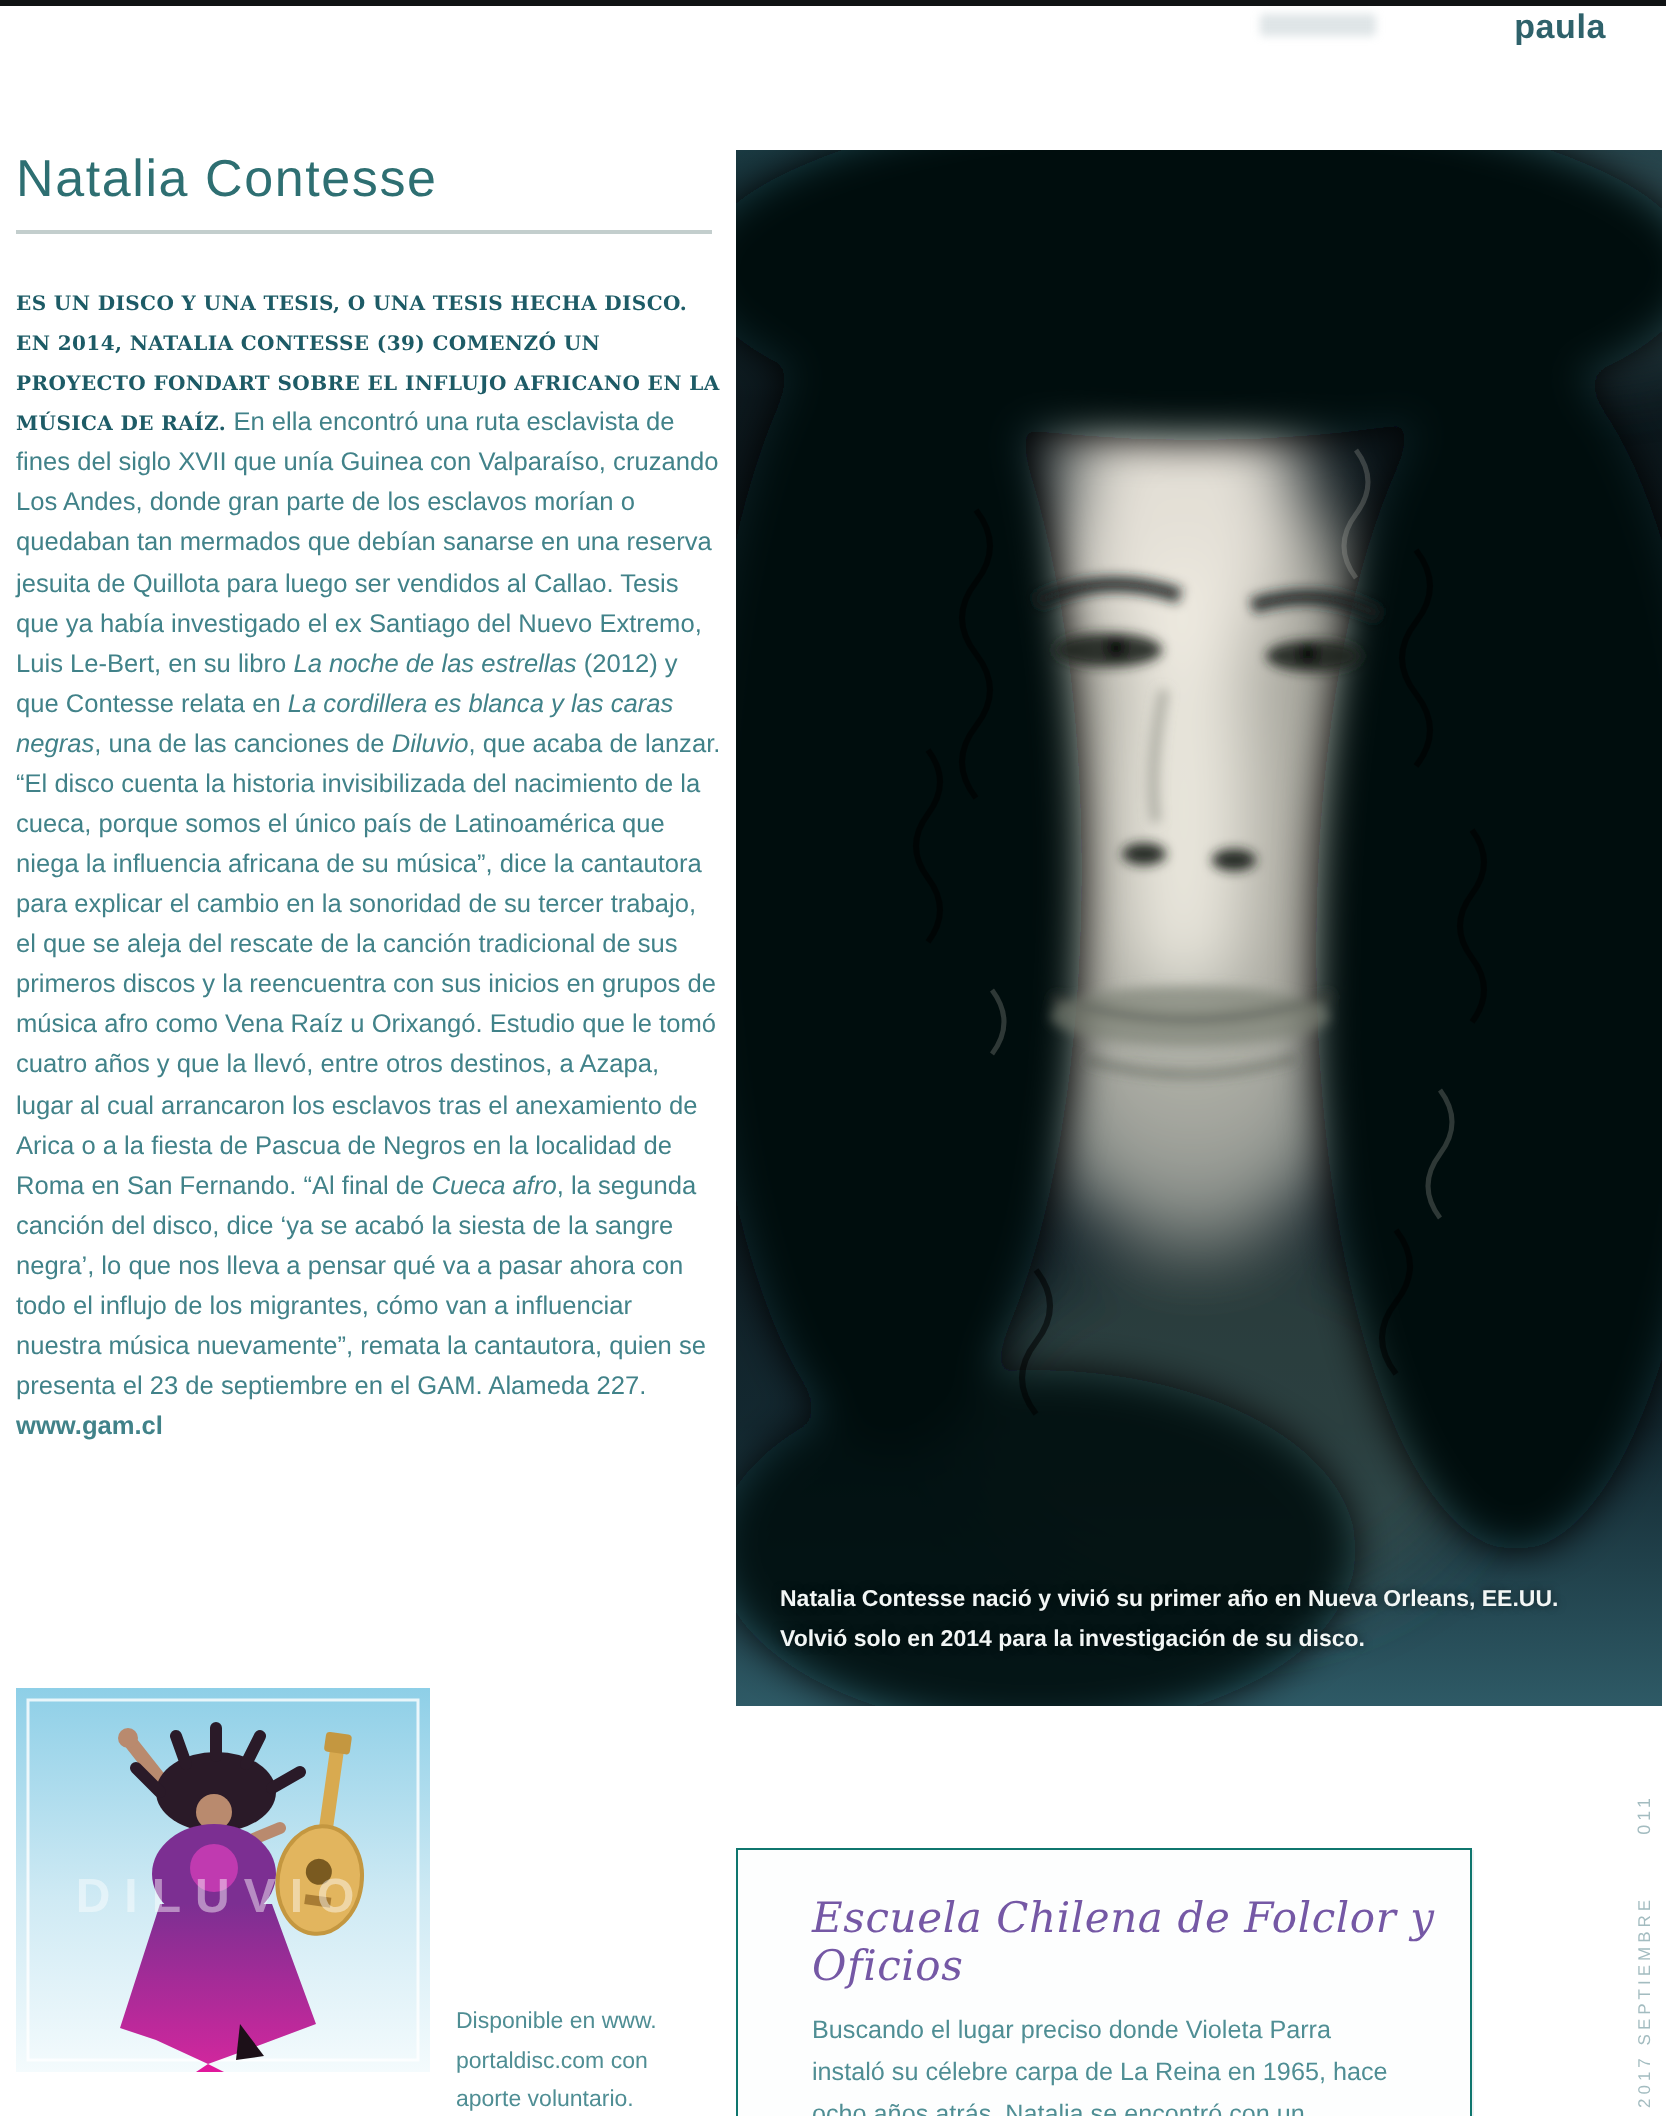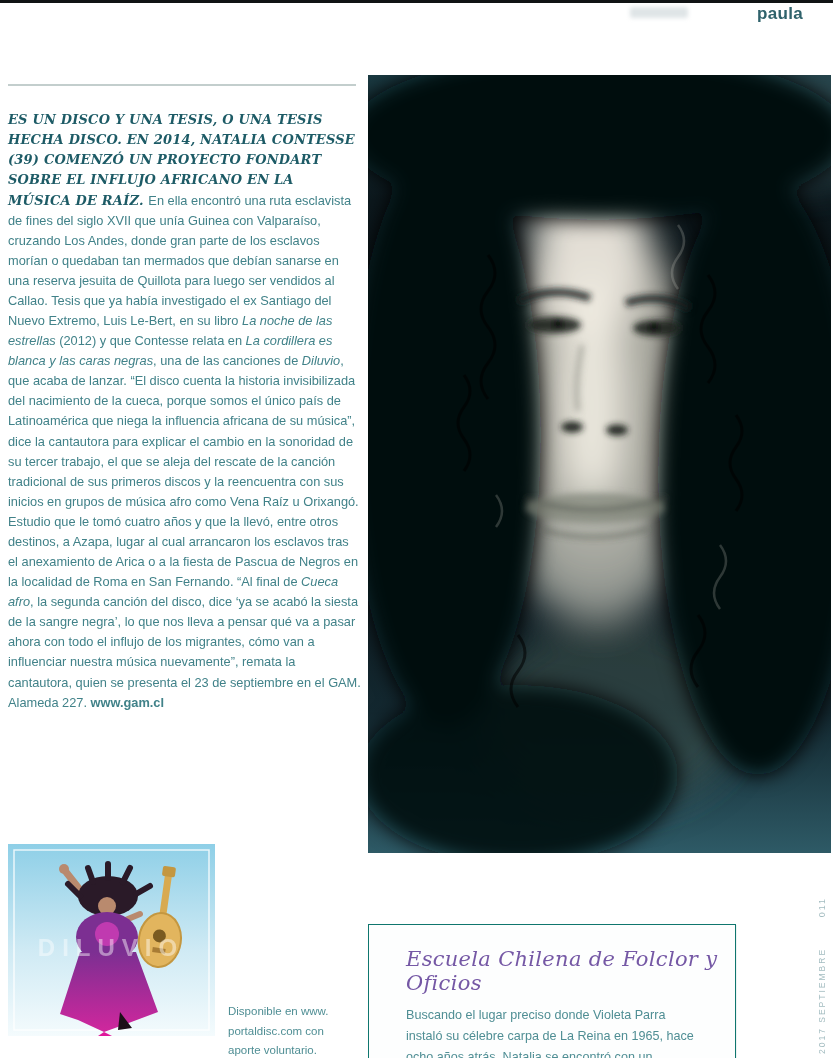--- a/index.html
+++ b/index.html
@@ -21,21 +21,21 @@
   .title{font-family:"DejaVu Serif",serif;font-style:italic;font-weight:600;
     font-size:54px;color:var(--purple);line-height:1.02;margin-top:2px;letter-spacing:-1px;}
   .title-rule{margin-top:10px;width:348px;height:2px;background:#c3cecd;}
   .intro{margin-top:13px;font-size:19.5px;line-height:1.42;color:#4f8e94;width:352px;}
   .intro .seg-i{font-style:italic;}
   .byline{margin-top:15px;font-size:10.5px;letter-spacing:1.6px;color:var(--teal_light);}
   .byline b{color:#2d6b74;font-weight:700;}
   .article{margin-top:24px;width:353px;font-size:12.8px;line-height:1.57;
     color:#418289;text-align:left;}
   .seg-leadin{font-family:"DejaVu Serif",serif;font-weight:700;color:var(--leadin);
-    font-size:13px;letter-spacing:.2px;line-height:1.55;font-style:italic;}
+    font-size:10px;letter-spacing:.2px;line-height:1.55;}
   .seg-i{font-style:italic;}
   .seg-b{font-weight:700;}
 
   
   .album{position:absolute;left:8px;top:844px;width:207px;height:192px;overflow:hidden;}
   .album svg{display:block;}
   .album-caption{position:absolute;left:228px;top:1002px;width:122px;
     font-size:11.5px;line-height:1.7;color:#4f8e94;}
 
   
@@ -62,20 +62,21 @@
 </head>
 <body style="--teal_dark: #2d6e74; --teal_text: #44858d; --teal_light: #8fb3b8; --purple: #7558a5; --spine: #a3bcc0; --leadin: #1d5b66;">
 
 <div class="page">
 
   <div class="top-rule"></div>
   <div class="masthead-ghost"></div>
   <div class="logo">paula</div>
 
   <div class="left-col">
+    <div class="kicker">Natalia Contesse</div>
     <div class="title-rule"></div>
     <div class="article"><span class="seg-leadin">ES UN DISCO Y UNA TESIS, O UNA TESIS HECHA DISCO. EN 2014, NATALIA CONTESSE (39) COMENZÓ UN PROYECTO FONDART SOBRE EL INFLUJO AFRICANO EN LA MÚSICA DE RAÍZ. </span><span class="seg-n">En ella encontró una ruta esclavista de fines del siglo XVII que unía Guinea con Valparaíso, cruzando Los Andes, donde gran parte de los esclavos morían o quedaban tan mermados que debían sanarse en una reserva jesuita de Quillota para luego ser vendidos al Callao. Tesis que ya había investigado el ex Santiago del Nuevo Extremo, Luis Le-Bert, en su libro </span><span class="seg-i">La noche de las estrellas</span><span class="seg-n"> (2012) y que Contesse relata en </span><span class="seg-i">La cordillera es blanca y las caras negras</span><span class="seg-n">, una de las canciones de </span><span class="seg-i">Diluvio</span><span class="seg-n">, que acaba de lanzar. “El disco cuenta la historia invisibilizada del nacimiento de la cueca, porque somos el único país de Latinoamérica que niega la influencia africana de su música”, dice la cantautora para explicar el cambio en la sonoridad de su tercer trabajo, el que se aleja del rescate de la canción tradicional de sus primeros discos y la reencuentra con sus inicios en grupos de música afro como Vena Raíz u Orixangó. Estudio que le tomó cuatro años y que la llevó, entre otros destinos, a Azapa, lugar al cual arrancaron los esclavos tras el anexamiento de Arica o a la fiesta de Pascua de Negros en la localidad de Roma en San Fernando. “Al final de </span><span class="seg-i">Cueca afro</span><span class="seg-n">, la segunda canción del disco, dice ‘ya se acabó la siesta de la sangre negra’, lo que nos lleva a pensar qué va a pasar ahora con todo el influjo de los migrantes, cómo van a influenciar nuestra música nuevamente”, remata la cantautora, quien se presenta el 23 de septiembre en el GAM. Alameda 227. </span><span class="seg-b">www.gam.cl</span></div>
   </div>
 
   <div class="album">
     <svg width="207" height="192" viewBox="0 0 207 192">
       <defs>
         <linearGradient id="sky" x1="0" y1="0" x2="0" y2="1">
           <stop offset="0" stop-color="#8ecfe7"></stop>
             <stop offset="0.55" stop-color="#cfeaf4"></stop>
@@ -179,20 +180,24 @@
         <circle cx="190" cy="249" r="5" fill="#090c0a"></circle>
         <circle cx="286" cy="252" r="5" fill="#090c0a"></circle>
         <path d="M214,270 q-8,40 -4,66" stroke="#8d9086" stroke-width="5" fill="none" opacity="0.6"></path>
         <ellipse cx="204" cy="352" rx="11" ry="5.5" fill="#20241f" opacity="0.95"></ellipse>
         <ellipse cx="249" cy="355" rx="11" ry="5.5" fill="#20241f" opacity="0.95"></ellipse>
         <path d="M158,424 Q227,446 298,423" stroke="#3a3e38" stroke-width="4" fill="none" opacity="0.9"></path>
         <ellipse cx="227" cy="433" rx="70" ry="15" fill="#7b7f75" opacity="0.65"></ellipse>
         <path d="M175,455 Q227,470 280,454" stroke="#4a4e46" stroke-width="3" fill="none" opacity="0.6"></path>
       </g>
     </svg>
+    <div class="photo-caption">
+      <span>Natalia Contesse nació y vivió su primer año en Nueva Orleans, EE.UU.</span>
+      <span>Volvió solo en 2014 para la investigación de su disco.</span>
+    </div>
   </div>
 
   <div class="escuela">
     <div class="escuela-title">Escuela Chilena de Folclor y Oficios</div>
     <div class="escuela-body">Buscando el lugar preciso donde Violeta Parra instaló su célebre carpa de La Reina en 1965, hace ocho años atrás, Natalia se encontró con un departamento municipal abandonado en donde levantó esta escuela. Allí se hacen jornadas de cueca, serigrafía, alfarería, cestería, telar y volantines. Facebook: ECHFO.</div>
   </div>
 
   <div class="spine-page">011</div>
   <div class="spine-issue">2017  SEPTIEMBRE</div>
 

